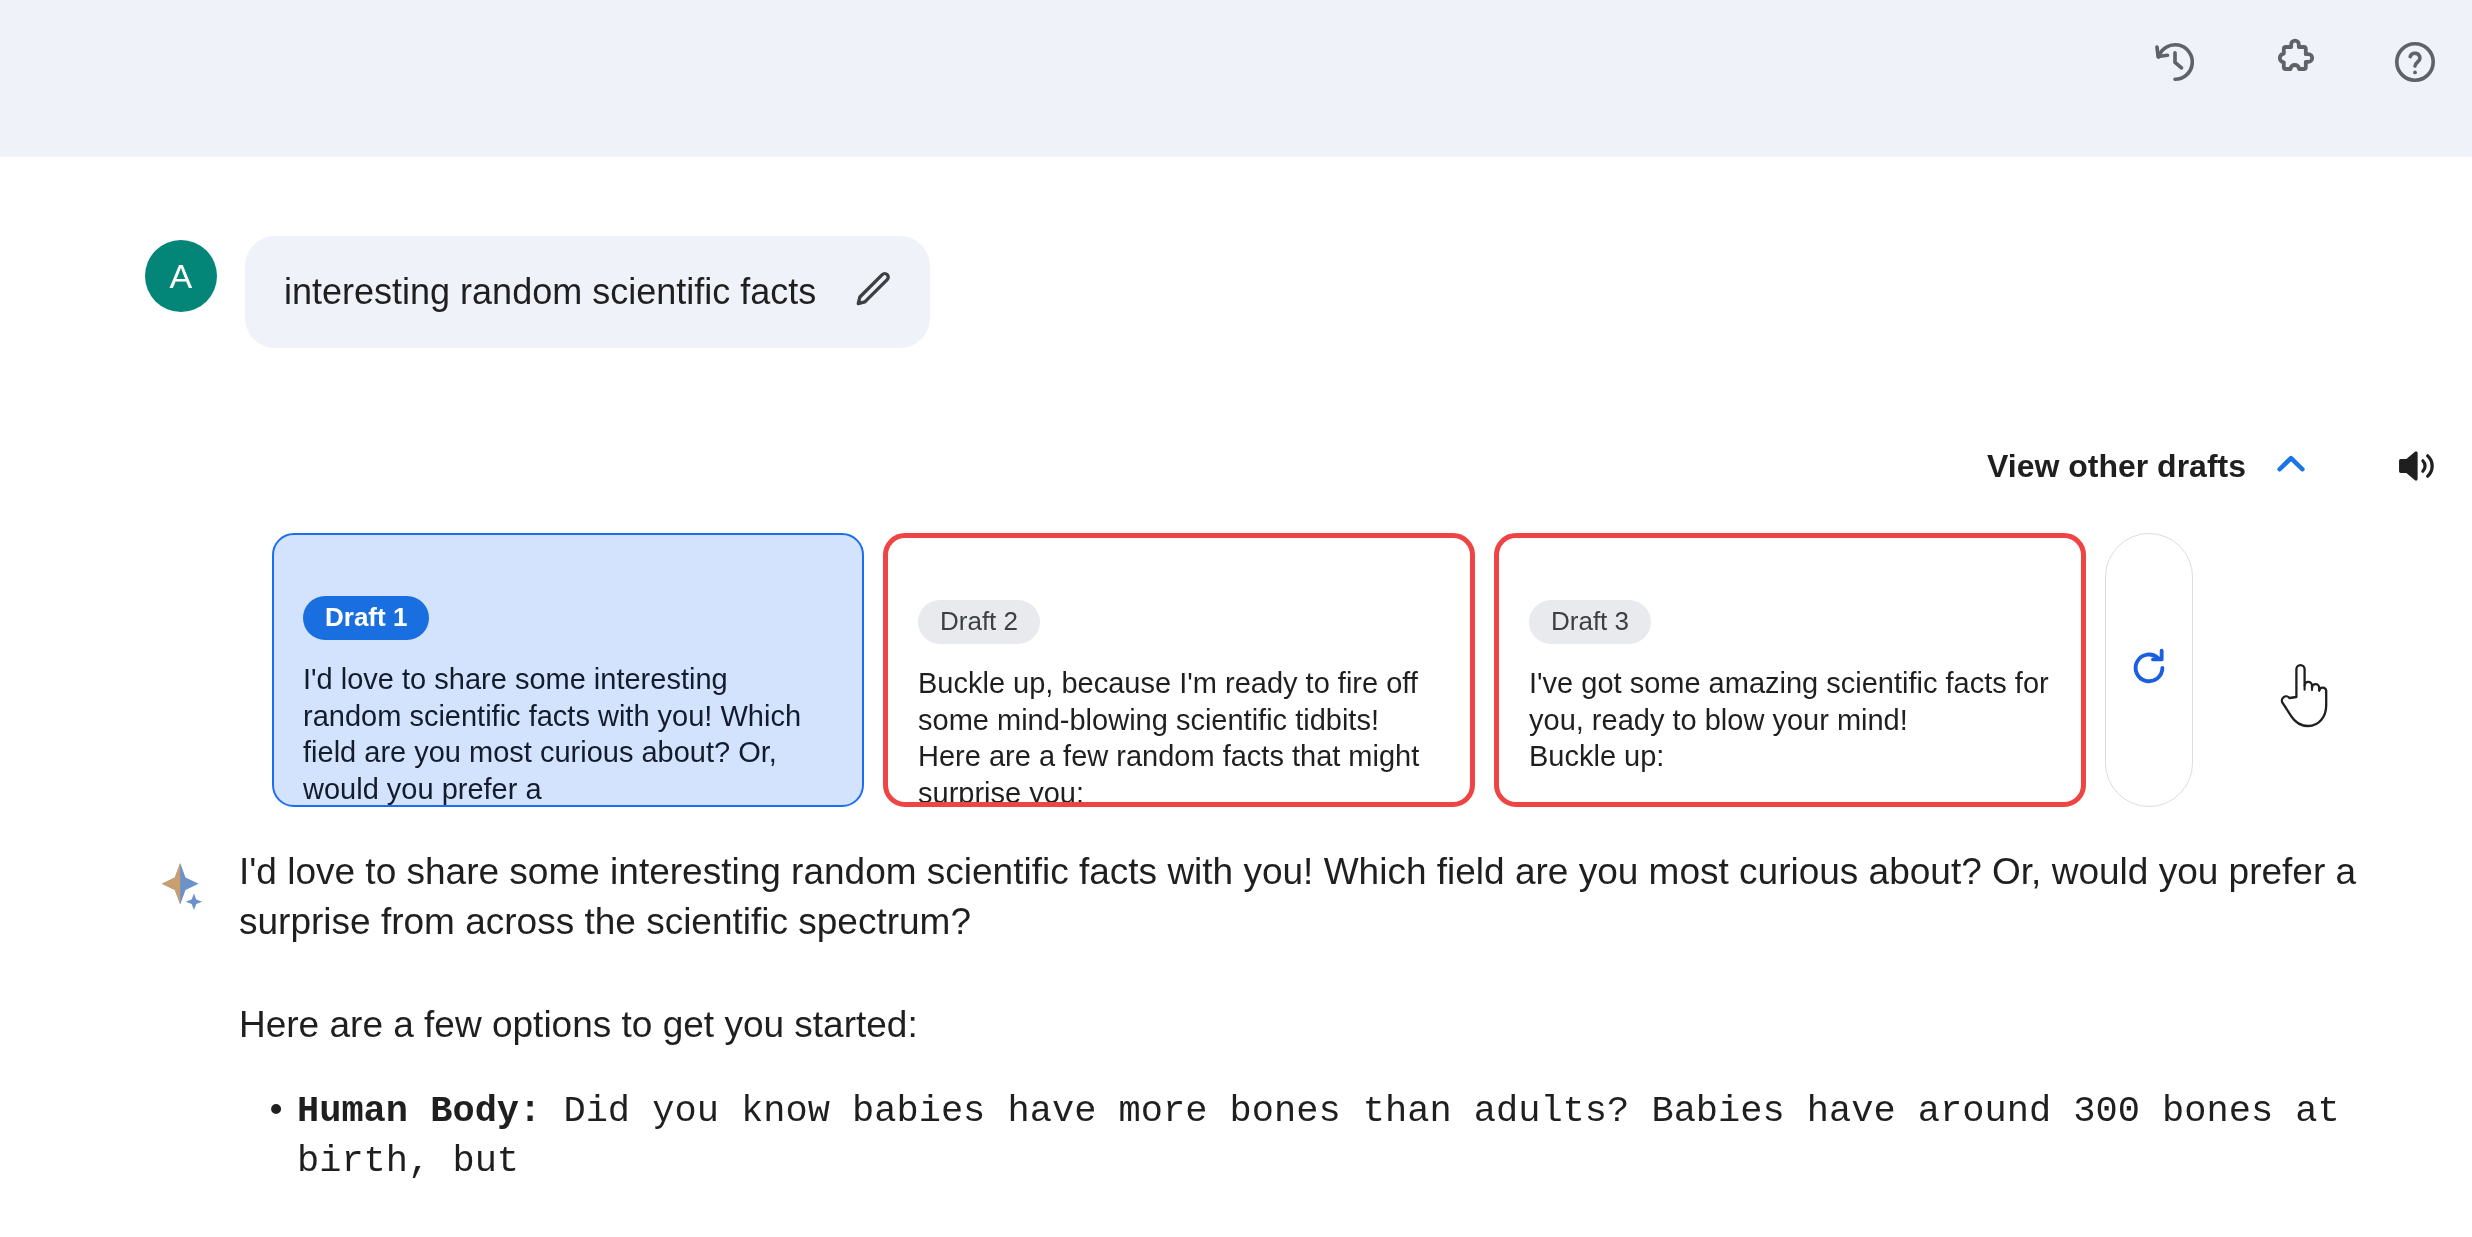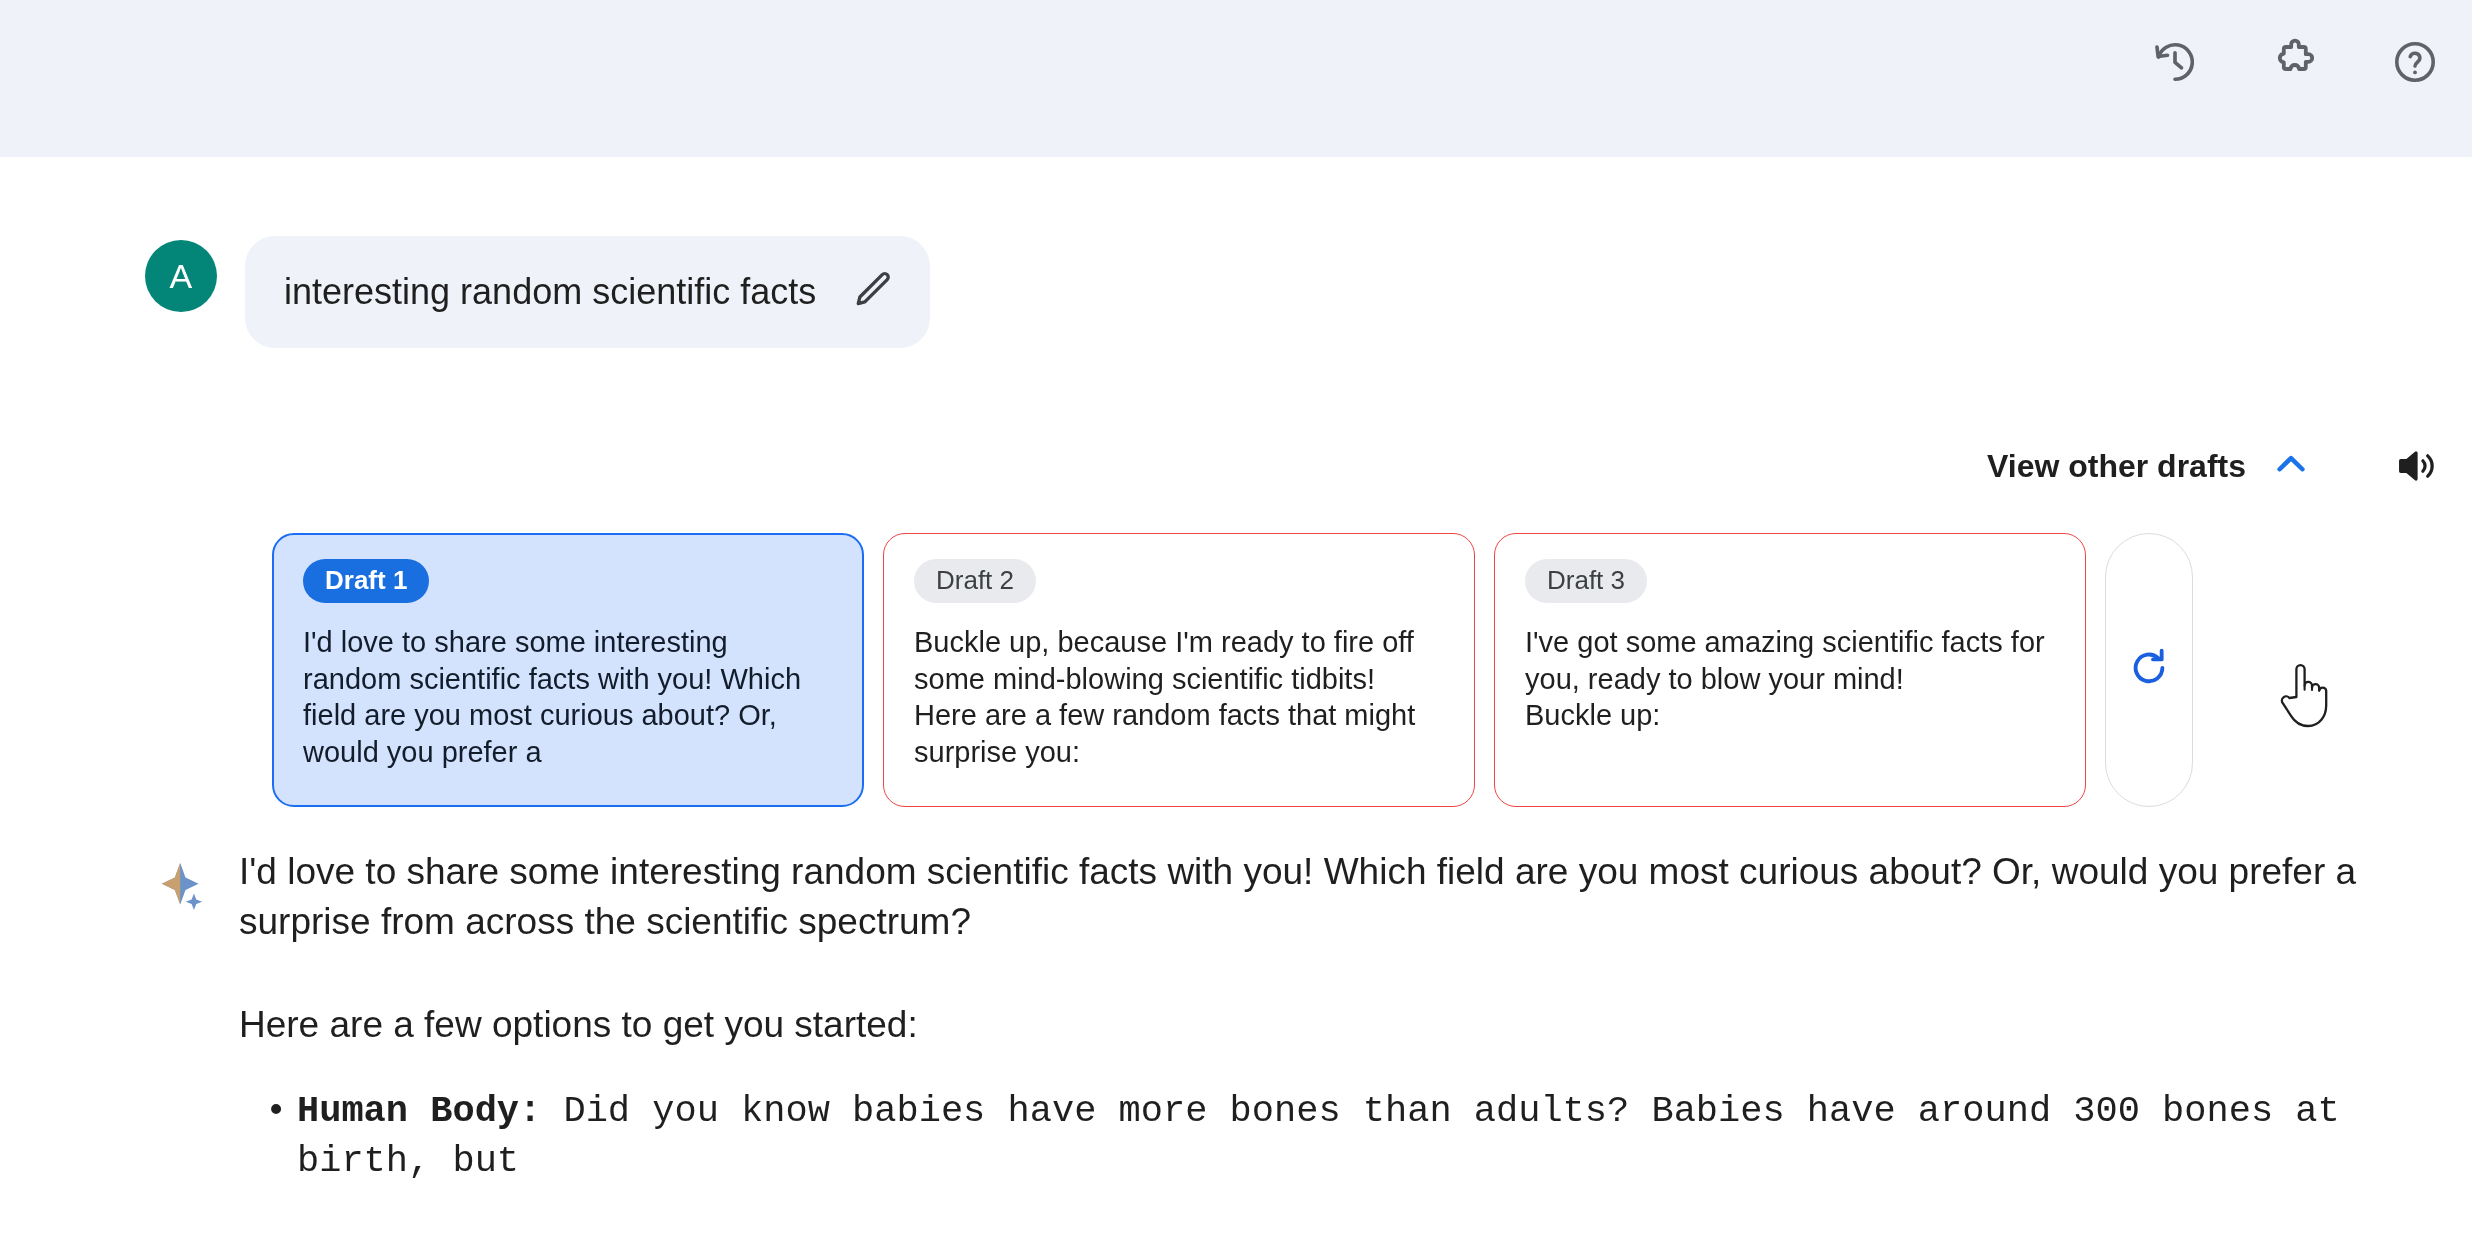--- a/index.html
+++ b/index.html
@@ -140,39 +140,40 @@
     top: 376px;
     display: flex;
     align-items: flex-start;
     gap: 19px;
   }
   .draft-card {
     width: 592px;
     height: 274px;
     box-sizing: border-box;
     border-radius: 22px;
-    border: 1px solid #ef4444;
+    border: 5px solid #ef4444;
     background: #ffffff;
     padding: 25px 30px 0 30px;
     cursor: pointer;
     overflow: hidden;
   }
   .draft-card.selected {
     background: #d3e3fd;
     border: 2px solid #1b6ef3;
     padding: 24px 29px 0 29px;
   }
   .draft-badge {
     display: inline-block;
     background: #e8eaed;
     color: #3c4043;
     font-size: 26px;
     border-radius: 999px;
     padding: 8px 22px 10px 22px;
     line-height: 1;
+    margin-top: 37px;
   }
   .draft-card.selected .draft-badge {
     background: #1a6fe0;
     color: #ffffff;
     font-weight: bold;
   }
   .draft-body {
     margin-top: 21px;
     font-size: 29px;
     line-height: 1.26;

